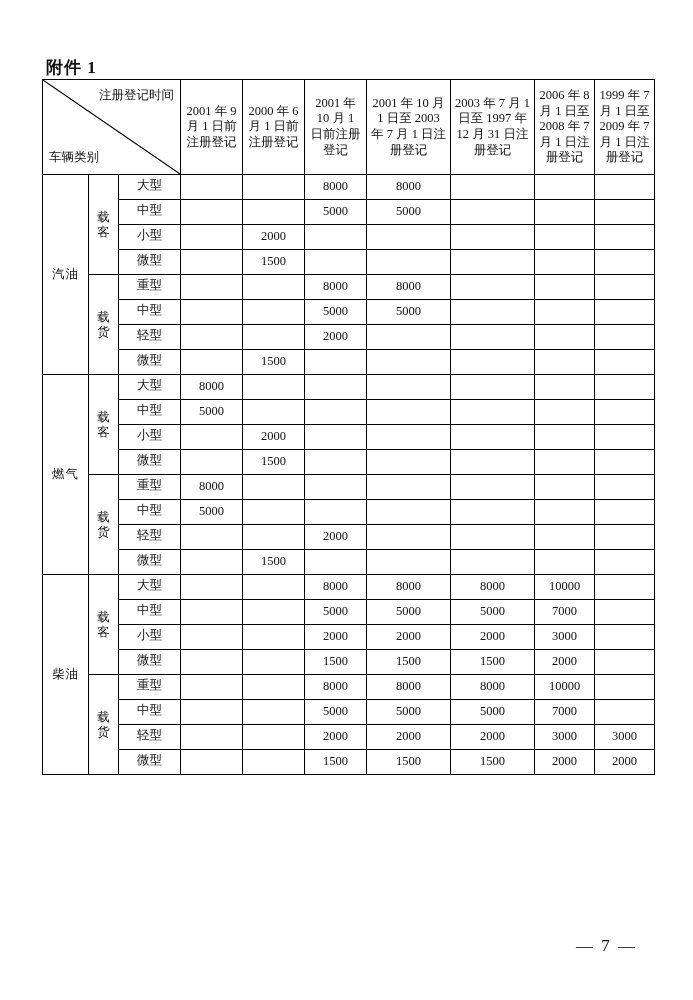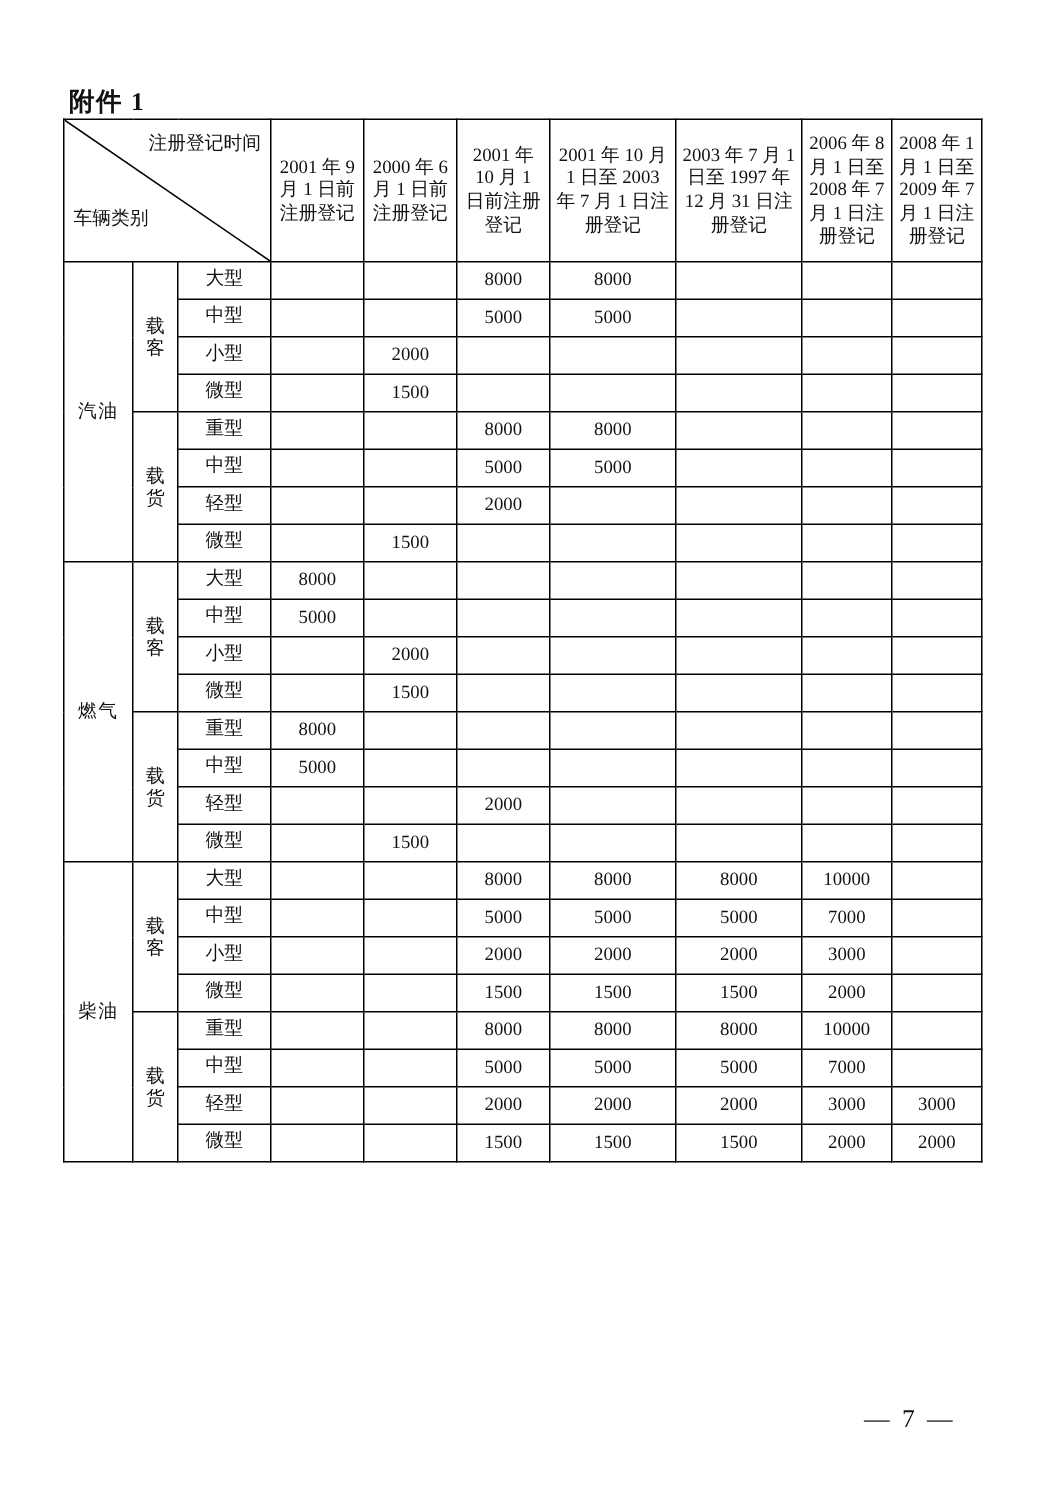--- a/index.html
+++ b/index.html
@@ -75,21 +75,21 @@
     right: 6px;
     top: 8px;
     font-size: 12.5px;
     text-align: right;
     line-height: 1.25;
     width: 76px;
   }
   .corner-cell .lbl-bottom {
     position: absolute;
     left: 6px;
-    bottom: 20px;
+    bottom: 8px;
     font-size: 12.5px;
     text-align: left;
     line-height: 1.25;
   }
   .hdr-cell {
     height: 88px !important;
     padding: 3px 4px !important;
     font-size: 12.5px;
     line-height: 1.3;
     text-align: left;
@@ -154,21 +154,21 @@
           </svg>
           <div class="lbl-top">注册登记时间</div>
           <div class="lbl-bottom">车辆类别</div>
         </td>
         <td class="hdr-cell">2001 年 9 月 1 日前注册登记</td>
         <td class="hdr-cell">2000 年 6 月 1 日前注册登记</td>
         <td class="hdr-cell">2001 年 10 月 1 日前注册登记</td>
         <td class="hdr-cell">2001 年 10 月 1 日至 2003 年 7 月 1 日注册登记</td>
         <td class="hdr-cell">2003 年 7 月 1 日至 1997 年 12 月 31 日注册登记</td>
         <td class="hdr-cell">2006 年 8 月 1 日至 2008 年 7 月 1 日注册登记</td>
-        <td class="hdr-cell">2008 年 1 月 1 日至 2009 年 7 月 1 日注册登记</td>
+        <td class="hdr-cell">1999 年 7 月 1 日至 2009 年 7 月 1 日注册登记</td>
       </tr>
     </thead>
     <tbody id="table-body">
         <tr>
           <td class="fuel-cell" rowspan="8">汽油</td>
           <td class="use-cell" rowspan="4">
             <span class="v">载</span>
             <span class="v">客</span>
           </td>
           <td class="size-cell">大型</td>

